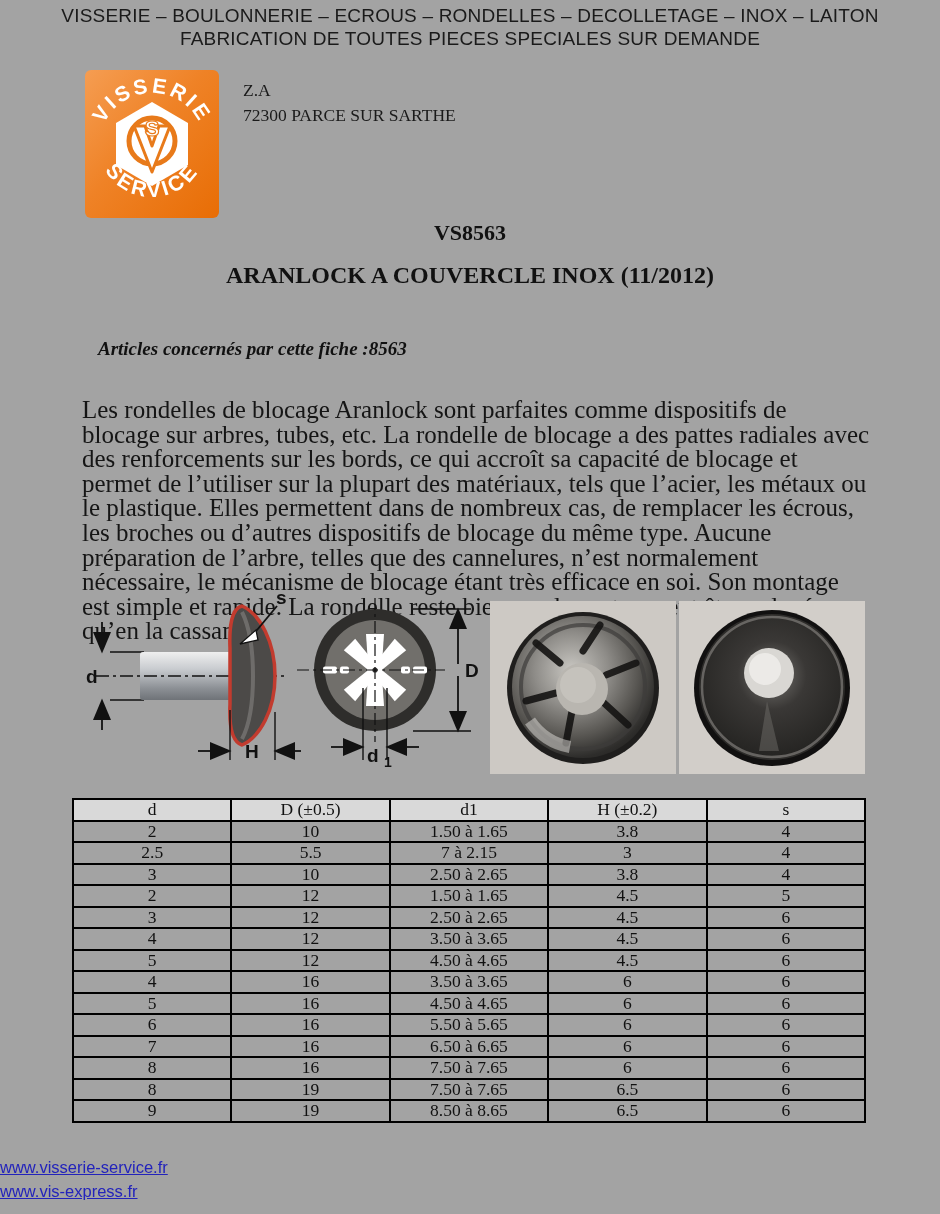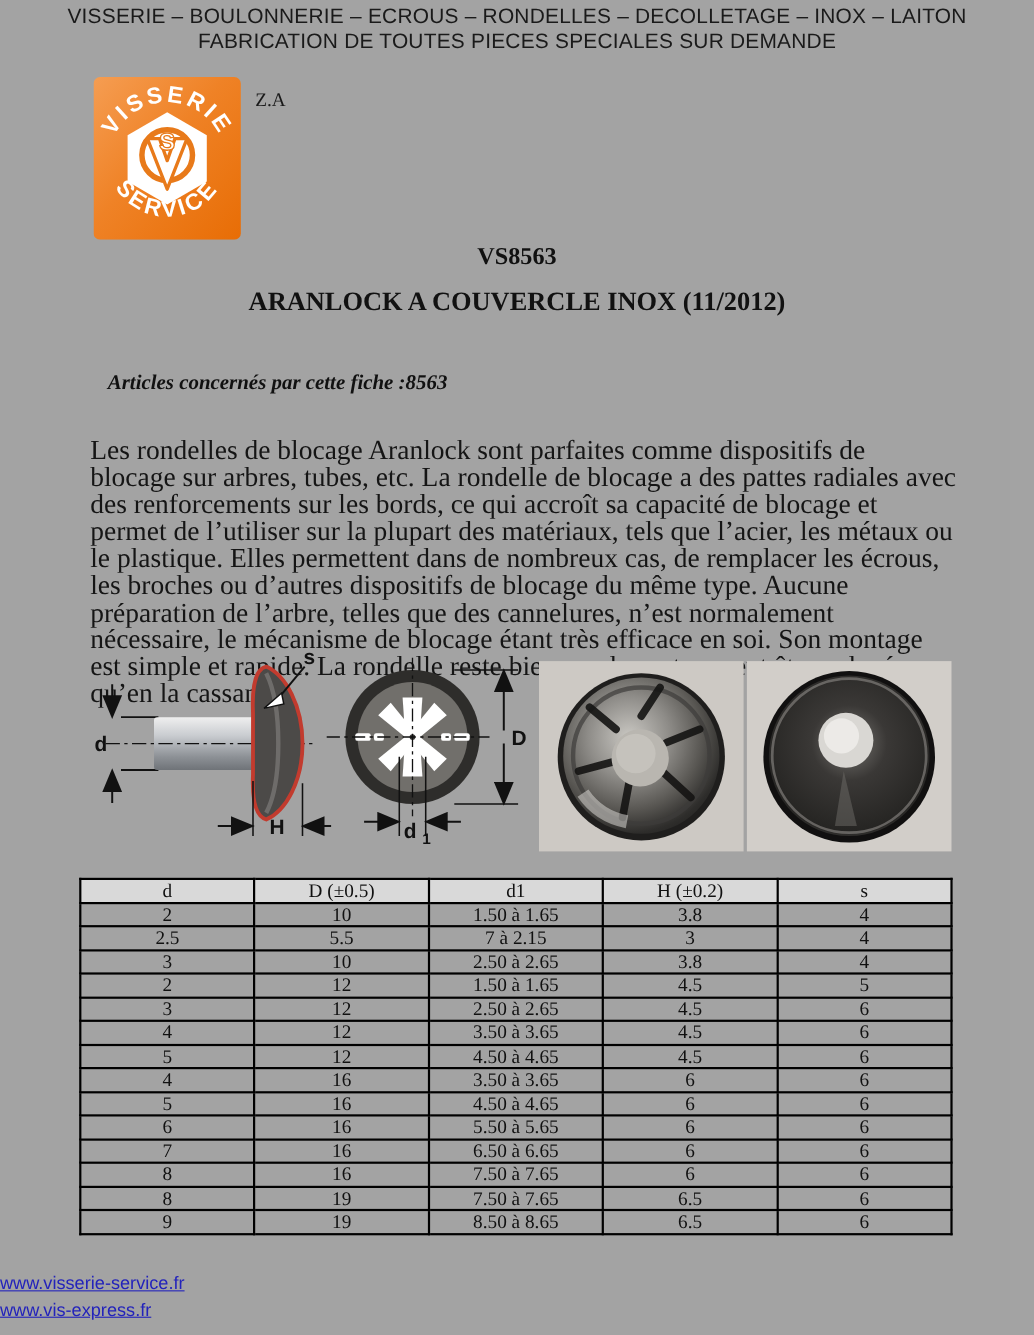--- a/index.html
+++ b/index.html
@@ -8,21 +8,21 @@
 
   
   .banner{position:absolute;top:4px;left:0;width:940px;text-align:center;
           font-family:"Liberation Sans", sans-serif;font-size:19px;line-height:23px;
           color:#1a1a1a;letter-spacing:.2px;}
 
   
   .logo{position:absolute;left:85px;top:70px;width:134px;height:148px;}
 
   
-  .address{position:absolute;left:232px;top:78px;font-size:17.5px;line-height:25px;color:#1a1a1a;}
+  .address{position:absolute;left:243px;top:78px;font-size:17.5px;line-height:25px;color:#1a1a1a;}
 
   
   .doc-code{position:absolute;top:220px;left:0;width:940px;text-align:center;
             font-weight:bold;font-size:22px;}
   .doc-title{position:absolute;top:262px;left:0;width:940px;text-align:center;
              font-weight:bold;font-size:24px;}
   .articles{position:absolute;left:98px;top:338px;font-style:italic;font-weight:bold;font-size:19px;}
 
   
   .paragraph{position:absolute;left:82px;top:398px;width:788px;font-size:25px;line-height:24.6px;
@@ -81,20 +81,21 @@
       </text>
       <polygon points="67,32 103,53 103,95 67,116 31,95 31,53" fill="#ffffff"></polygon>
       <circle cx="67" cy="71" r="23" fill="#ffffff" stroke="#e87a1a" stroke-width="5"></circle>
       <path d="M 49,56 L 67,102 L 85,56 L 74,56 L 67,76 L 60,56 Z" fill="#ffffff" stroke="#e87a1a" stroke-width="3" stroke-linejoin="round"></path>
       <text x="67" y="66" text-anchor="middle" font-family="Liberation Sans, sans-serif" font-size="22" font-weight="bold" fill="#ffffff" stroke="#e87a1a" stroke-width="1.2">S</text>
     </svg>
   </div>
 
   <div class="address">
     <div>Z.A</div>
+    <div>72300 PARCE SUR SARTHE</div>
   </div>
 
   <div class="doc-code">VS8563</div>
   <div class="doc-title">ARANLOCK A COUVERCLE INOX (11/2012)</div>
   <div class="articles">Articles concernés par cette fiche :8563</div>
 
   <div class="paragraph">Les rondelles de blocage Aranlock sont parfaites comme dispositifs de blocage sur arbres, tubes, etc. La rondelle de blocage a des pattes radiales avec des renforcements sur les bords, ce qui accroît sa capacité de blocage et permet de l’utiliser sur la plupart des matériaux, tels que l’acier, les métaux ou le plastique. Elles permettent dans de nombreux cas, de remplacer les écrous, les broches ou d’autres dispositifs de blocage du même type. Aucune préparation de l’arbre, telles que des cannelures, n’est normalement nécessaire, le mécanisme de blocage étant très efficace en soi. Son montage est simple et rapide. La rondelle reste bien en place et ne peut être enlevée qu’en la cassant.</div>
 
   <svg class="fig" style="left:80px;top:588px;" width="222" height="180" viewBox="0 0 222 180">
     <defs>

